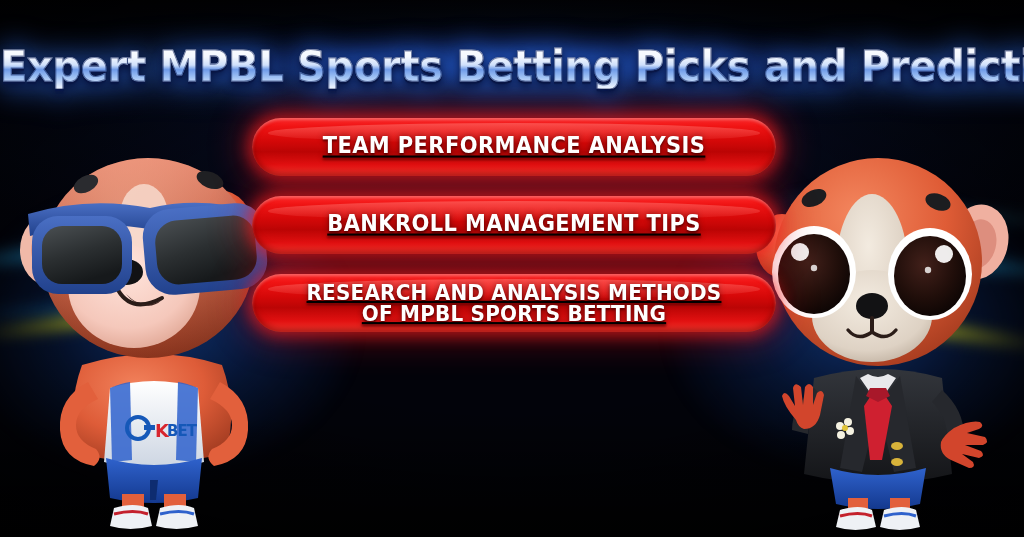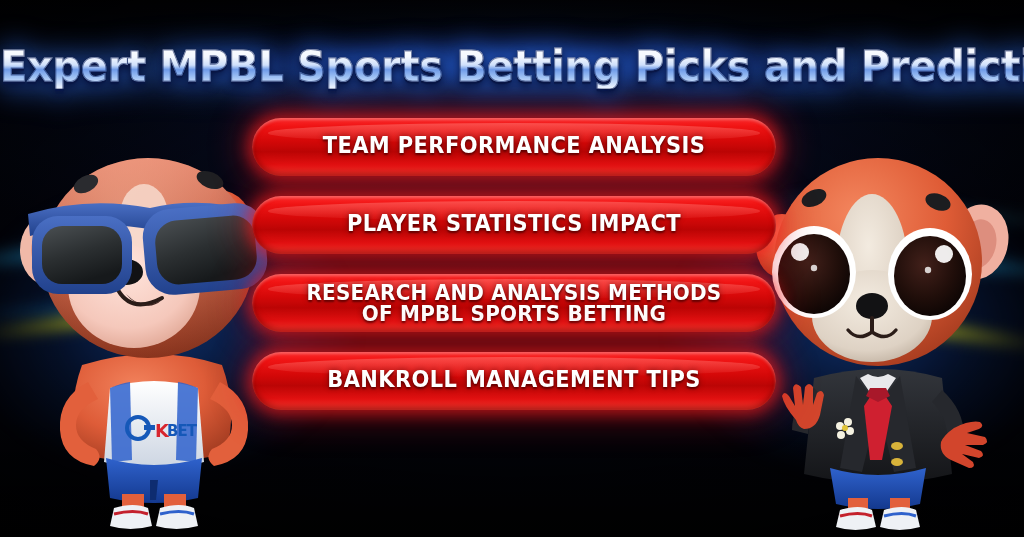--- a/index.html
+++ b/index.html
@@ -174,20 +174,21 @@
         #d40808 40%,
         #bb0505 58%,
         #e01010 80%,
         #ff3a30 100%);
     box-shadow:
       0 0 14px 5px rgba(255,30,30,0.55),
       0 0 34px 12px rgba(220,20,30,0.32),
       inset 0 2px 3px rgba(255,150,150,0.55),
       inset 0 -3px 6px rgba(90,0,0,0.55);
     overflow: hidden;
+    text-decoration: underline;
   }
   .pill::before {
     content: "";
     position: absolute;
     left: 3%;
     right: 3%;
     top: 5px;
     height: 34%;
     border-radius: 50%;
     background: linear-gradient(180deg, rgba(255,120,115,0.55), rgba(255,60,55,0.05));
@@ -417,24 +418,21 @@
       <path d="M120 182 q-14 10 -24 -2" stroke="#2a1c18" stroke-width="3.4" fill="none" stroke-linecap="round"></path>
       <path d="M120 182 q14 10 24 -2" stroke="#2a1c18" stroke-width="3.4" fill="none" stroke-linecap="round"></path>
     </svg>
   </div>
 
   <div id="button-stack">
     <button class="pill">
       <span class="pill-label">TEAM PERFORMANCE ANALYSIS</span>
     </button>
     <button class="pill">
-      <span class="pill-label">PLAYER STATISTICS IMPACT</span>
+      <span class="pill-label">BANKROLL MANAGEMENT TIPS</span>
     </button>
     <button class="pill two-line">
       <span class="pill-label">RESEARCH AND ANALYSIS METHODS
 OF MPBL SPORTS BETTING</span>
     </button>
-    <button class="pill">
-      <span class="pill-label">BANKROLL MANAGEMENT TIPS</span>
-    </button>
   </div>
 
 </div>
 
 </body></html>

